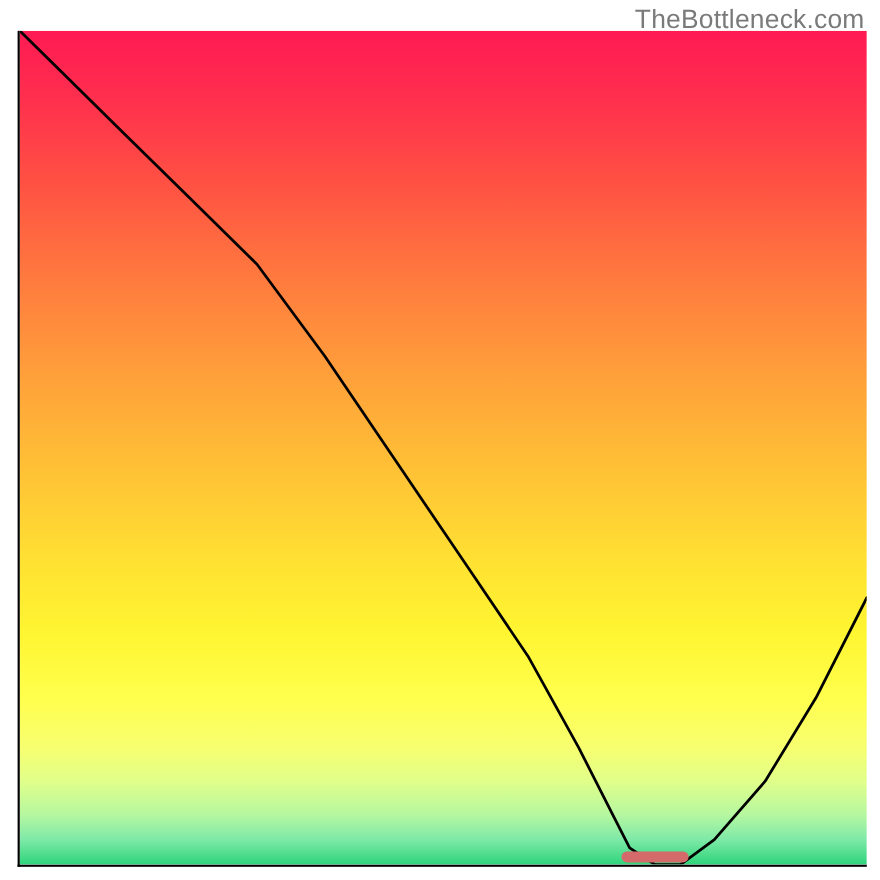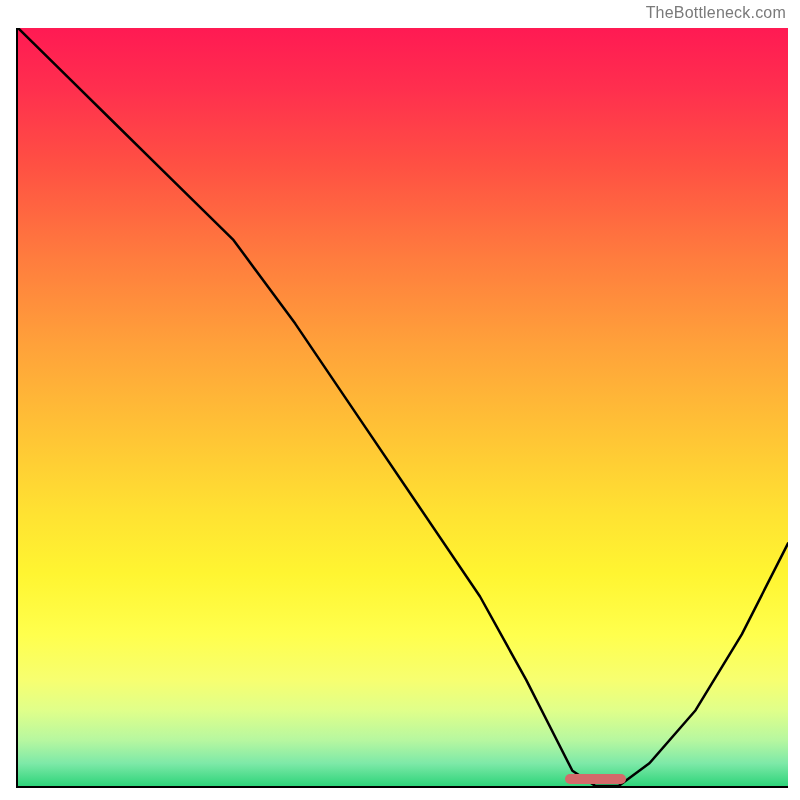--- a/index.html
+++ b/index.html
@@ -56,21 +56,21 @@
     height: 10px;
     border-radius: 6px;
     background: #d46a6a;
     bottom: 2px;
   }
   .watermark {
     position: absolute;
     top: 4px;
     right: 14px;
     font-family: Arial, Helvetica, sans-serif;
-    font-size: 16px;
+    font-size: 24px;
     color: #7a7a7a;
     letter-spacing: 0.2px;
   }
 </style>
 </head>
 <body>
 
 <div class="chart-wrap">
 
   <div class="watermark">TheBottleneck.com</div>

